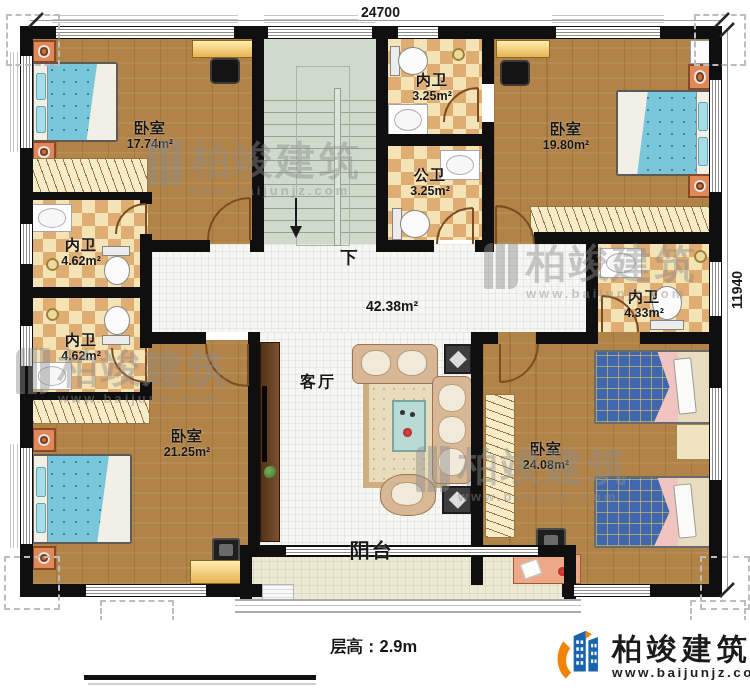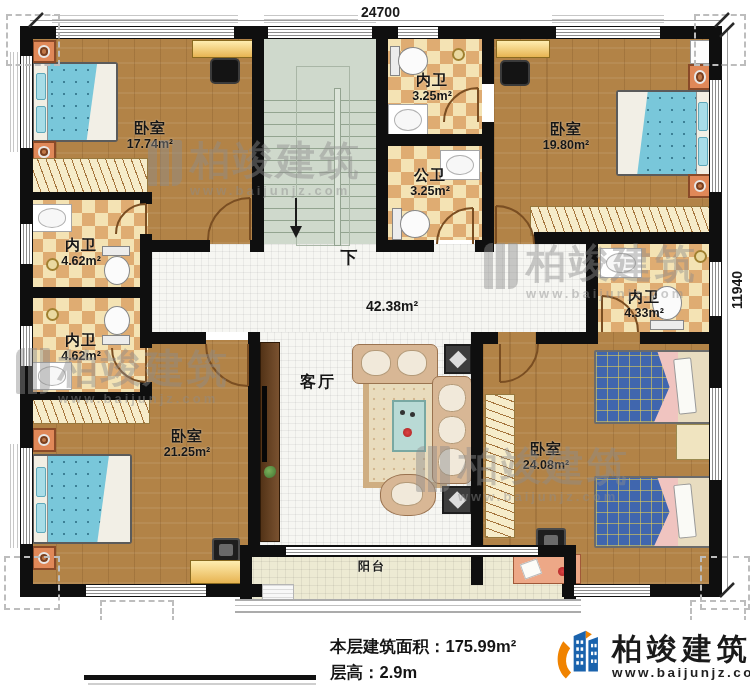--- a/index.html
+++ b/index.html
@@ -347,21 +347,21 @@
   <div class="rlabel" style="left:644px;top:304px">
     <div class="nm">内卫</div>
     <div class="ar">4.33m²</div>
   </div>
   <div class="rlabel" style="left:546px;top:456px">
     <div class="nm">卧室</div>
     <div class="ar">24.08m²</div>
   </div>
   <div class="single" style="left:392px;top:306px;font-size:14px">42.38m²</div>
   <div class="single" style="left:318px;top:382px;font-size:16px;letter-spacing:2px">客厅</div>
-  <div class="single" style="left:372px;top:566px;font-size:12px;letter-spacing:2px">阳台</div>
+  <div class="single" style="left:372px;top:550px;font-size:20px;letter-spacing:2px">阳台</div>
   <div class="single" style="left:349px;top:257px;font-size:17px">下</div>
 
   <div class="wm" style="left:148px;top:140px">
     <div class="bars"></div>
     <div class="txt">
       <div class="wname">柏竣建筑</div>
       <div class="wurl">www.baijunjz.com</div>
     </div>
   </div>
   <div class="wm" style="left:484px;top:243px">
@@ -383,23 +383,20 @@
     <div class="txt">
       <div class="wname">柏竣建筑</div>
       <div class="wurl">www.baijunjz.com</div>
     </div>
   </div>
 
   <div id="footer">
     <div class="fule1"></div>
     <div class="fule2"></div>
     <div class="fstats">
-      <div>
-        <span>本层建筑面积：</span><span>175.99m²</span>
-      </div>
       <div>
         <span>层高：</span><span>2.9m</span>
       </div>
     </div>
     <div class="flogo">
       <svg width="52" height="56" viewBox="0 0 60 64">
         <path d="M16 58 C5 48 3 30 13 15 L21 23 C14 33 15 44 22 51 Z" fill="#f08300"></path>
         <path d="M25 9 L39 3 L39 50 L25 50 Z" fill="#1a63ad"></path>
         <path d="M42 14 L53 10 L53 50 L42 50 Z" fill="#1a63ad"></path>
         <path d="M39 3 L46 7 L39 12 Z" fill="#f08300"></path>

